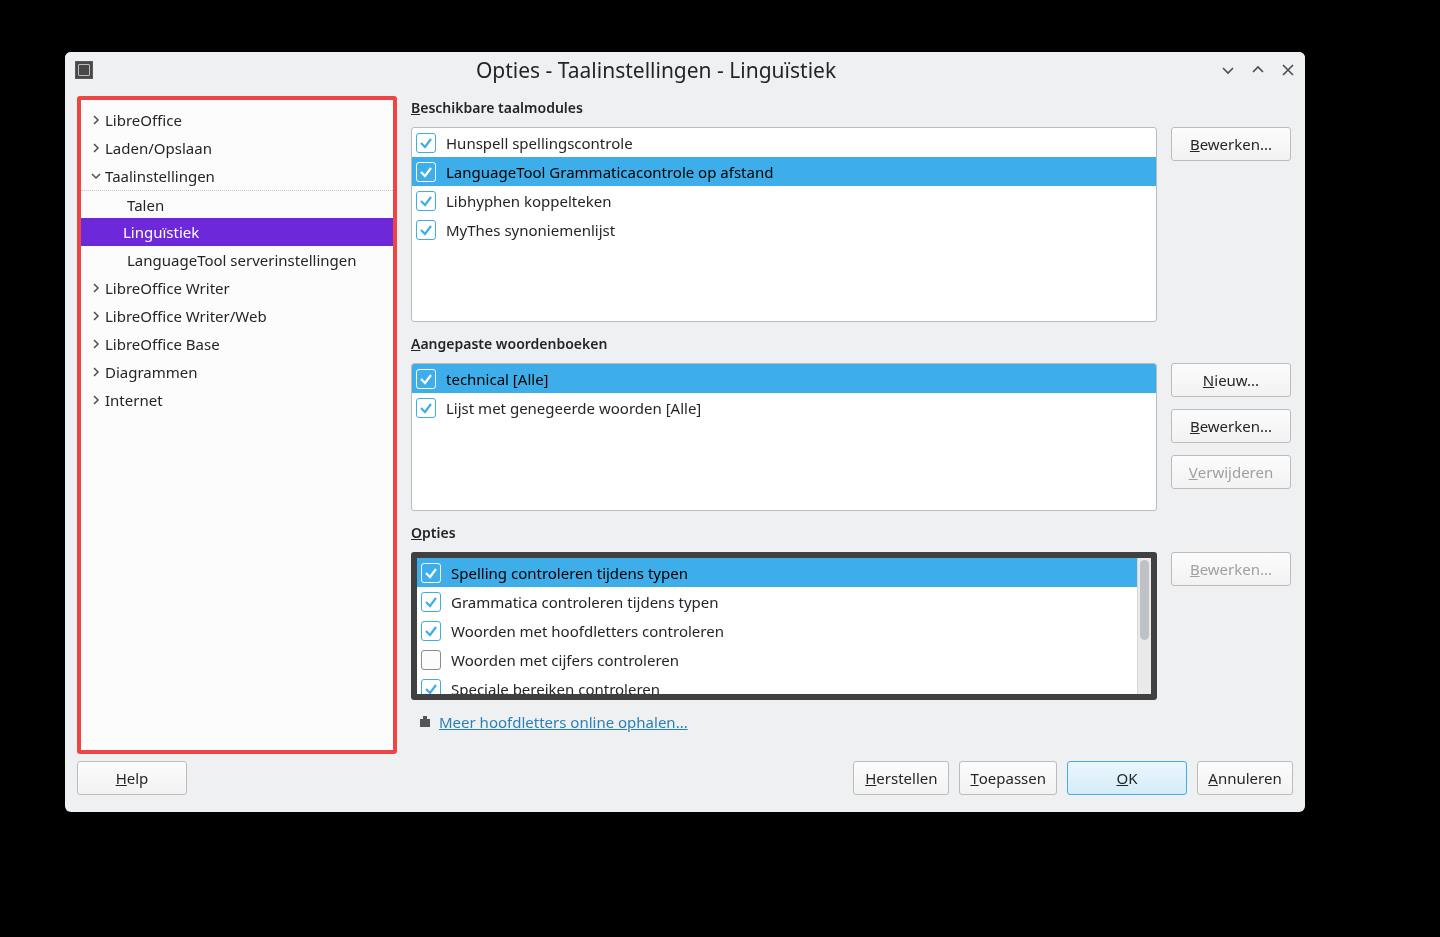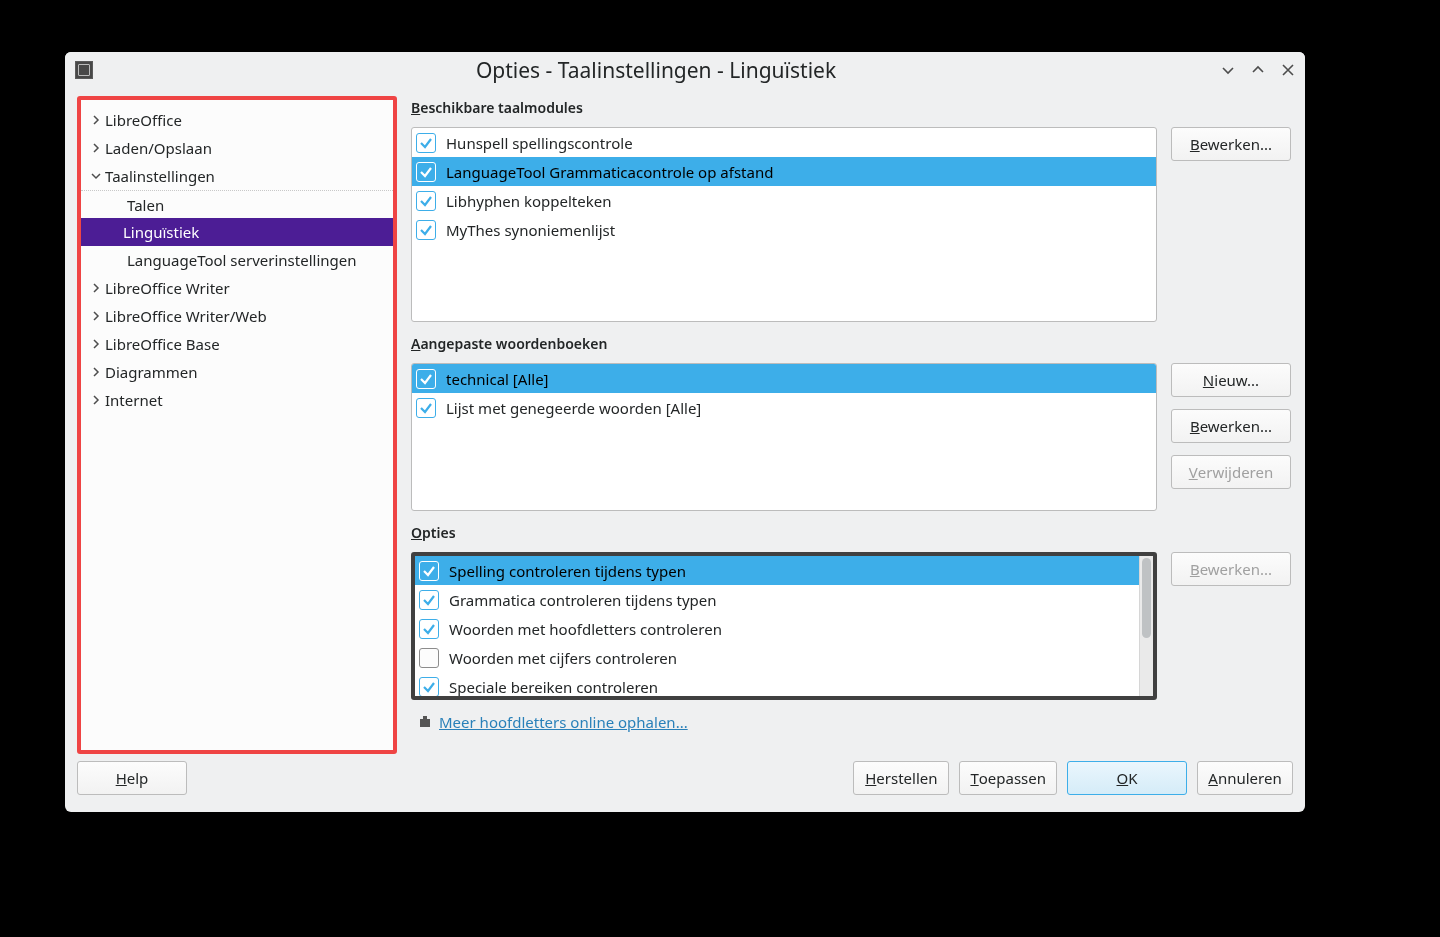--- a/index.html
+++ b/index.html
@@ -75,21 +75,21 @@
     overflow-y: auto;
   }
   .tree-item {
     display: flex;
     align-items: center;
     height: 28px;
     padding-left: 10px;
     cursor: pointer;
   }
   .tree-item.level1 { padding-left: 28px; }
-  .tree-item.selected { background: #4c1d95; color: #fff; padding-left: 24px; }
+  .tree-item.selected { background: #6d28d9; color: #fff; padding-left: 24px; }
   .tree-item .chev {
     width: 14px;
     font-size: 12px;
     color: #4d4d4d;
   }
   .tree-item.level1::before{
     content:"";
     width:18px;
   }
   .tree-item .lbl { }
@@ -156,21 +156,21 @@
     color:#232627;
     font-size:15px;
     padding: 0 10px;
   }
   .btn.disabled { color:#a0a0a0; cursor:default;}
   .btn.primary { border-color:#3daee9; background:linear-gradient(#eaf6fd,#d5ecf8);}
   .btn .ul { text-decoration: underline; }
 
   .options-listbox {
     flex:1;
-    border:4px solid #404040;
+    border:6px solid #404040;
     border-radius:3px;
     background:#fff;
     height:148px;
     overflow:hidden;
     display:flex;
   }
   .options-inner{flex:1;overflow:hidden;}
   .scrollbar{
     width:14px;
     background:#eaeaea;

